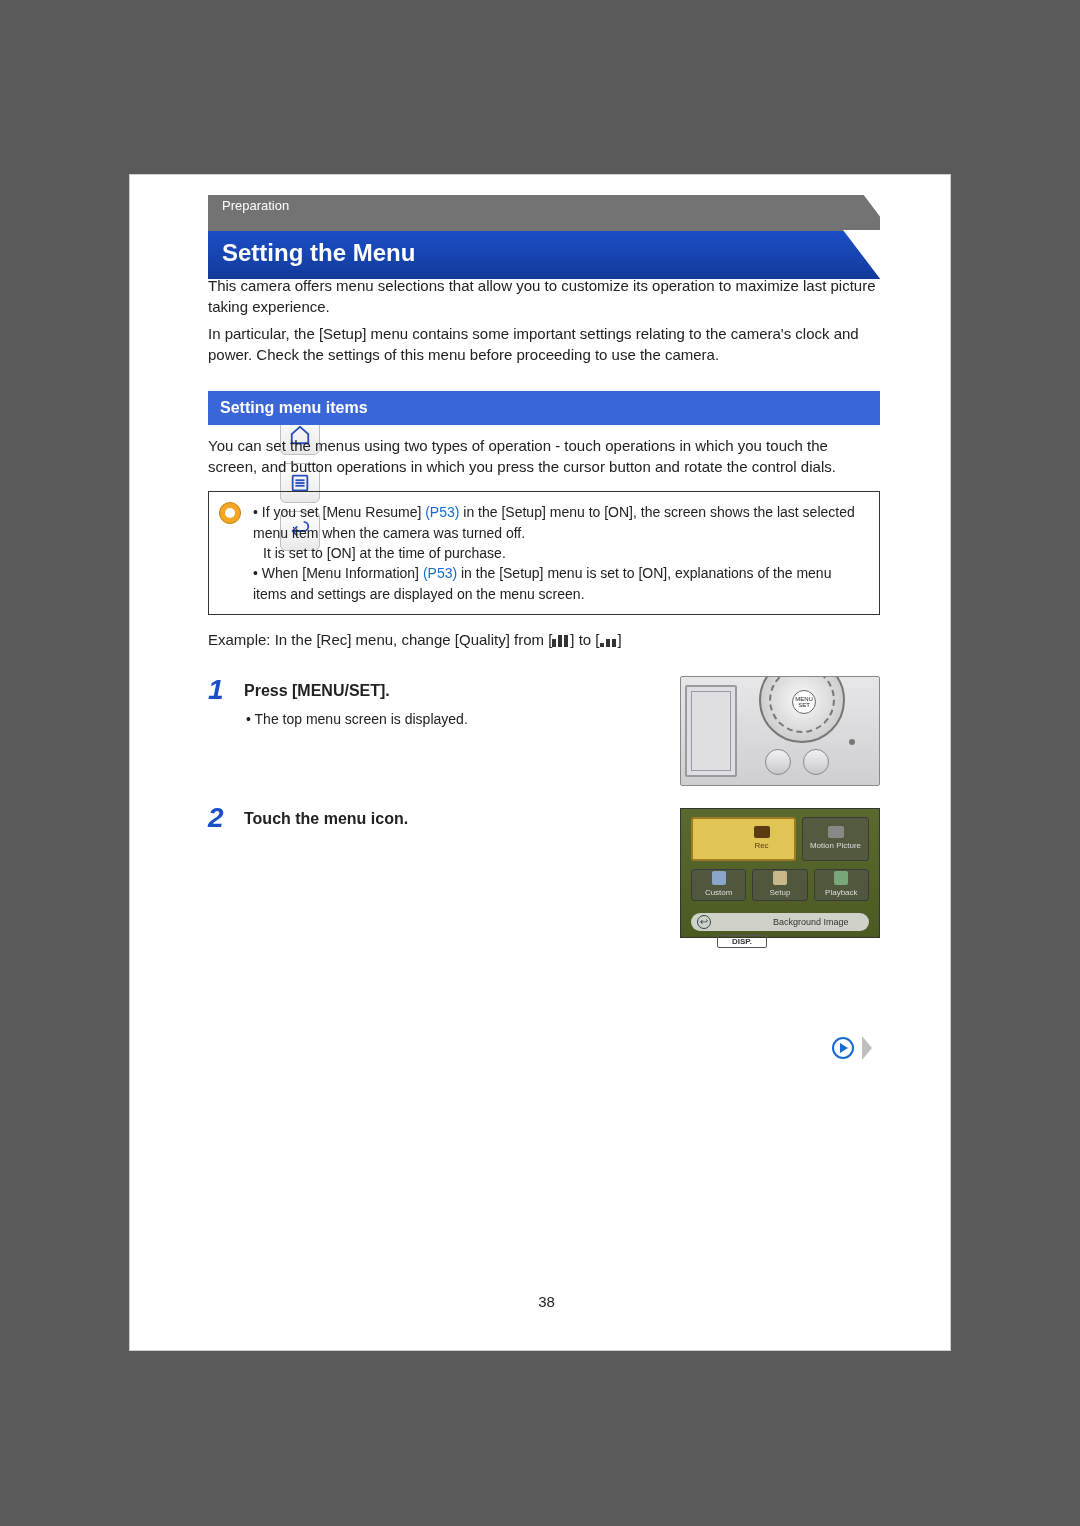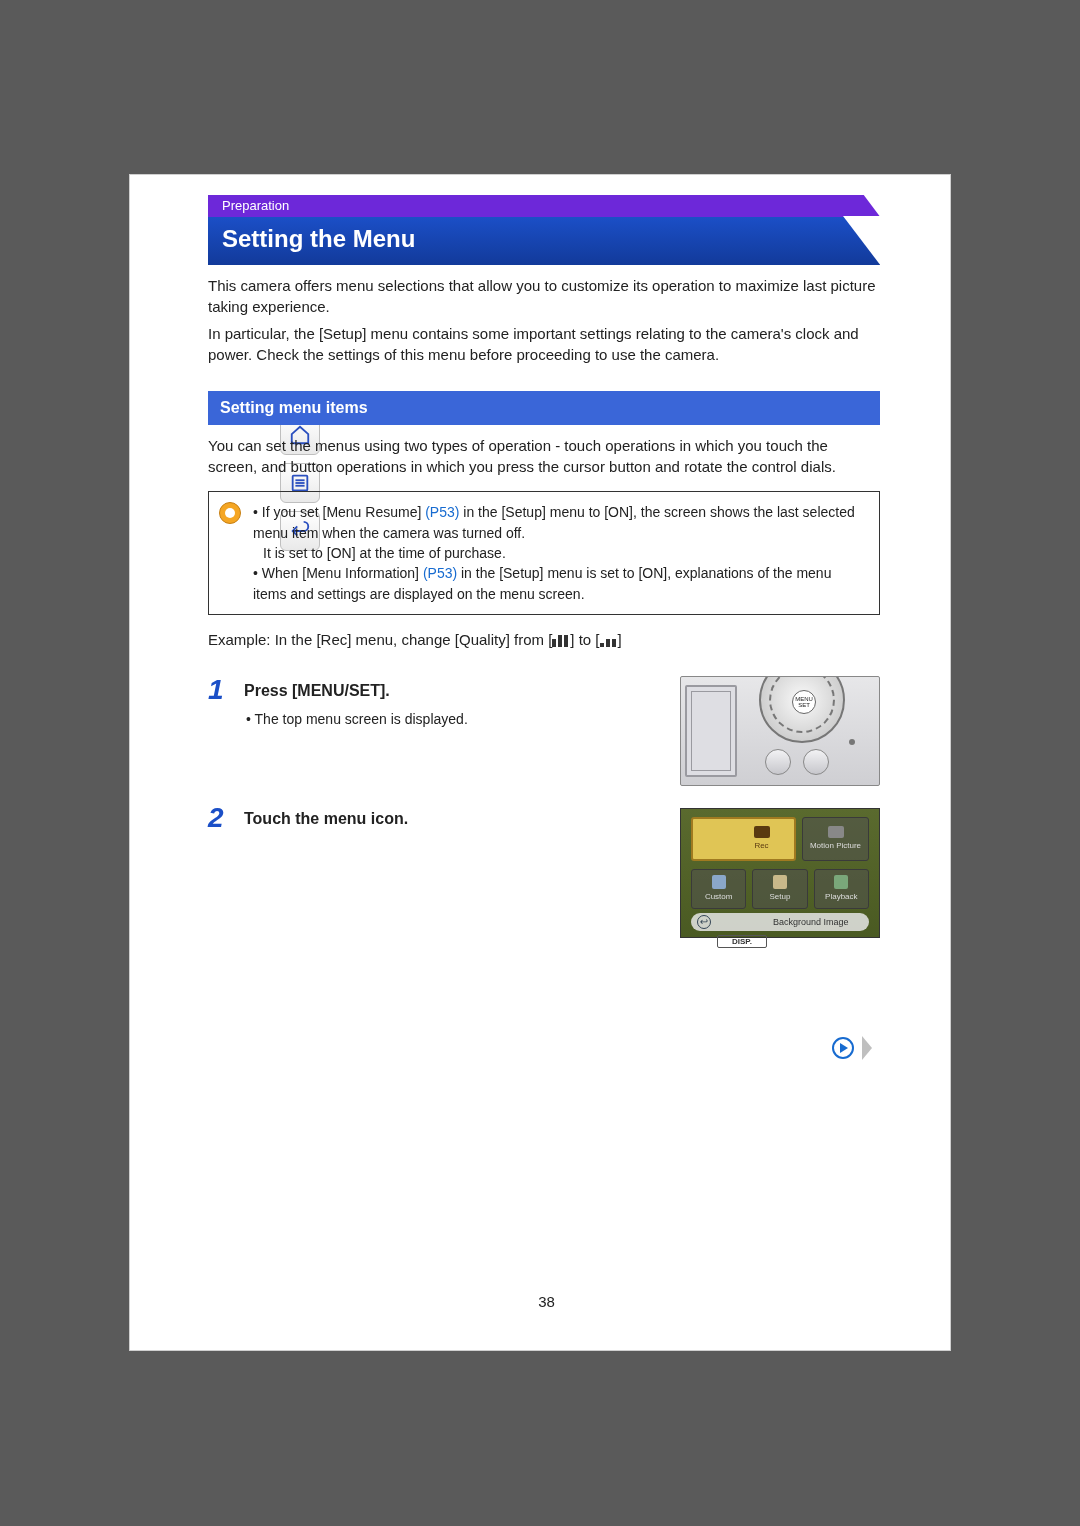--- a/index.html
+++ b/index.html
@@ -5,21 +5,21 @@
   * { box-sizing: border-box; margin: 0; padding: 0; }
   html, body { width: 1080px; height: 1526px; background: #565656; font-family: Arial, Helvetica, sans-serif; }
   .page-wrap { position: relative; width: 1080px; height: 1526px; background: #5a5a5a; display:flex; align-items:flex-start; justify-content:center; }
   .paper { position:absolute; left:130px; top:175px; width:820px; height:1175px; background:#fff; box-shadow: 0 0 0 1px #cfcfcf; }
   
   .nav { position:absolute; left:150px; top:240px; display:flex; flex-direction:column; gap:8px; }
   .nav-btn { width:40px; height:40px; border-radius:6px; background: linear-gradient(#ffffff,#e9e9e9); border:1px solid #bfbfbf; display:flex; align-items:center; justify-content:center; color:#2a4fbf; }
   .nav-btn svg { width:22px; height:22px; stroke:#2a4fbf; fill:none; stroke-width:2; }
   
   .header-band { position:absolute; left:205px; right:70px; top:20px; height:70px; }
-  .breadcrumb-band { height:22px; background:#6d28d9; color:#fff; font-size:13px; padding:3px 14px; position:relative; }
+  .breadcrumb-band { height:36px; background:#737373; color:#fff; font-size:13px; padding:3px 14px; position:relative; }
   .breadcrumb-band:after{ content:""; position:absolute; right:-1px; top:-1px; width:0;height:0; border-top:24px solid #fff; border-left:18px solid transparent; }
   .title-band { height:48px; background: linear-gradient(#1b4fc7,#123a9a); color:#fff; font-size:24px; font-weight:bold; padding:8px 14px; position:relative; }
   .title-band:after{ content:""; position:absolute; right:-1px; top:-1px; width:0;height:0; border-top:50px solid #fff; border-left:38px solid transparent; }
   .content { position:absolute; left:78px; right:70px; top:100px; font-size:15px; color:#222; line-height:1.4; }
   .content p { margin-bottom:6px; }
   .section-sub { margin-top:26px; background:#3a66d8; color:#fff; font-weight:bold; padding:6px 12px; font-size:16px; }
   .note-box { margin-top:14px; border:1px solid #333; padding:10px 12px 10px 44px; position:relative; font-size:14px; line-height:1.45; }
   .note-icon { position:absolute; left:10px; top:10px; width:22px; height:22px; border-radius:50%; background:#f5a623; border:1px solid #c77f12; display:flex; align-items:center; justify-content:center; }
   .note-icon:before { content:""; width:10px; height:10px; background:#fff; border-radius:50%; }
   .link { color:#176bd0; }
@@ -48,21 +48,21 @@
   .fig-cam .edge { position:absolute; left:4px; top:8px; bottom:8px; width:52px; border:2px solid #9a9aa0; border-radius:2px; background:#dedee3; }
   .fig-cam .edge:before{content:"";position:absolute;inset:4px;border:1px solid #9a9aa0;}
   
   .fig-touch { width:200px; height:130px; border:1px solid #333; background:linear-gradient(#5a6a2e,#4a5a22); position:relative; margin-top:4px; }
   .fig-touch .row1 { position:absolute; left:10px; right:10px; top:8px; display:flex; gap:6px; }
   .fig-touch .tile { flex:1; height:44px; background:rgba(80,80,80,0.55); border:1px solid #3a3a3a; border-radius:3px; display:flex; flex-direction:column; align-items:center; justify-content:center; font-size:8px; color:#ddd; gap:2px; }
   .fig-touch .tile.sel { background:#e0c555; color:#5a3a10; border:2px solid #a07a20;padding-left:36px; }
   .fig-touch .tile .ico { width:16px; height:12px; background:#888; border-radius:2px; }
   .fig-touch .tile.sel .ico { background:#5a3a10; }
   .fig-touch .row2 { position:absolute; left:10px; right:10px; top:60px; display:flex; gap:6px; }
-  .fig-touch .row2 .tile { height:40px; }
+  .fig-touch .row2 .tile { height:32px; }
   .fig-touch .wrench{ width:14px;height:14px;background:#8aa7c9;border-radius:2px;}
   .fig-touch .footer { position:absolute; left:10px; right:10px; bottom:6px; height:18px; background:rgba(230,230,230,0.85); border-radius:9px; display:flex; align-items:center; gap:6px; padding:0 6px; font-size:9px; color:#333;}
   .fig-touch .footer .back{width:14px;height:14px;border-radius:50%;border:1px solid #345; display:flex;align-items:center;justify-content:center;font-size:10px;color:#345;}
   .fig-touch .footer .disp{font-weight:bold;font-size:8px;border:1px solid #555;border-radius:2px;padding:0 14px;margin-top:40px;}
   
   .next-arrow { position:absolute; right:78px; bottom:290px; width:40px; height:24px; display:flex; align-items:center; justify-content:flex-end; }
   .next-arrow .tri { width:0;height:0;border-left:10px solid #bfbfbf;border-top:12px solid transparent;border-bottom:12px solid transparent; }
   .next-arrow .circ { position:absolute; left:0; width:22px;height:22px;border:2px solid #176bd0;border-radius:50%; display:flex;align-items:center;justify-content:center;}
   .next-arrow .circ:before{content:"";width:0;height:0;border-left:8px solid #176bd0;border-top:5px solid transparent;border-bottom:5px solid transparent; margin-left:2px;}
   .page-no { position:absolute; left:13px; right:0; bottom:40px; text-align:center; font-size:15px; color:#222; }

